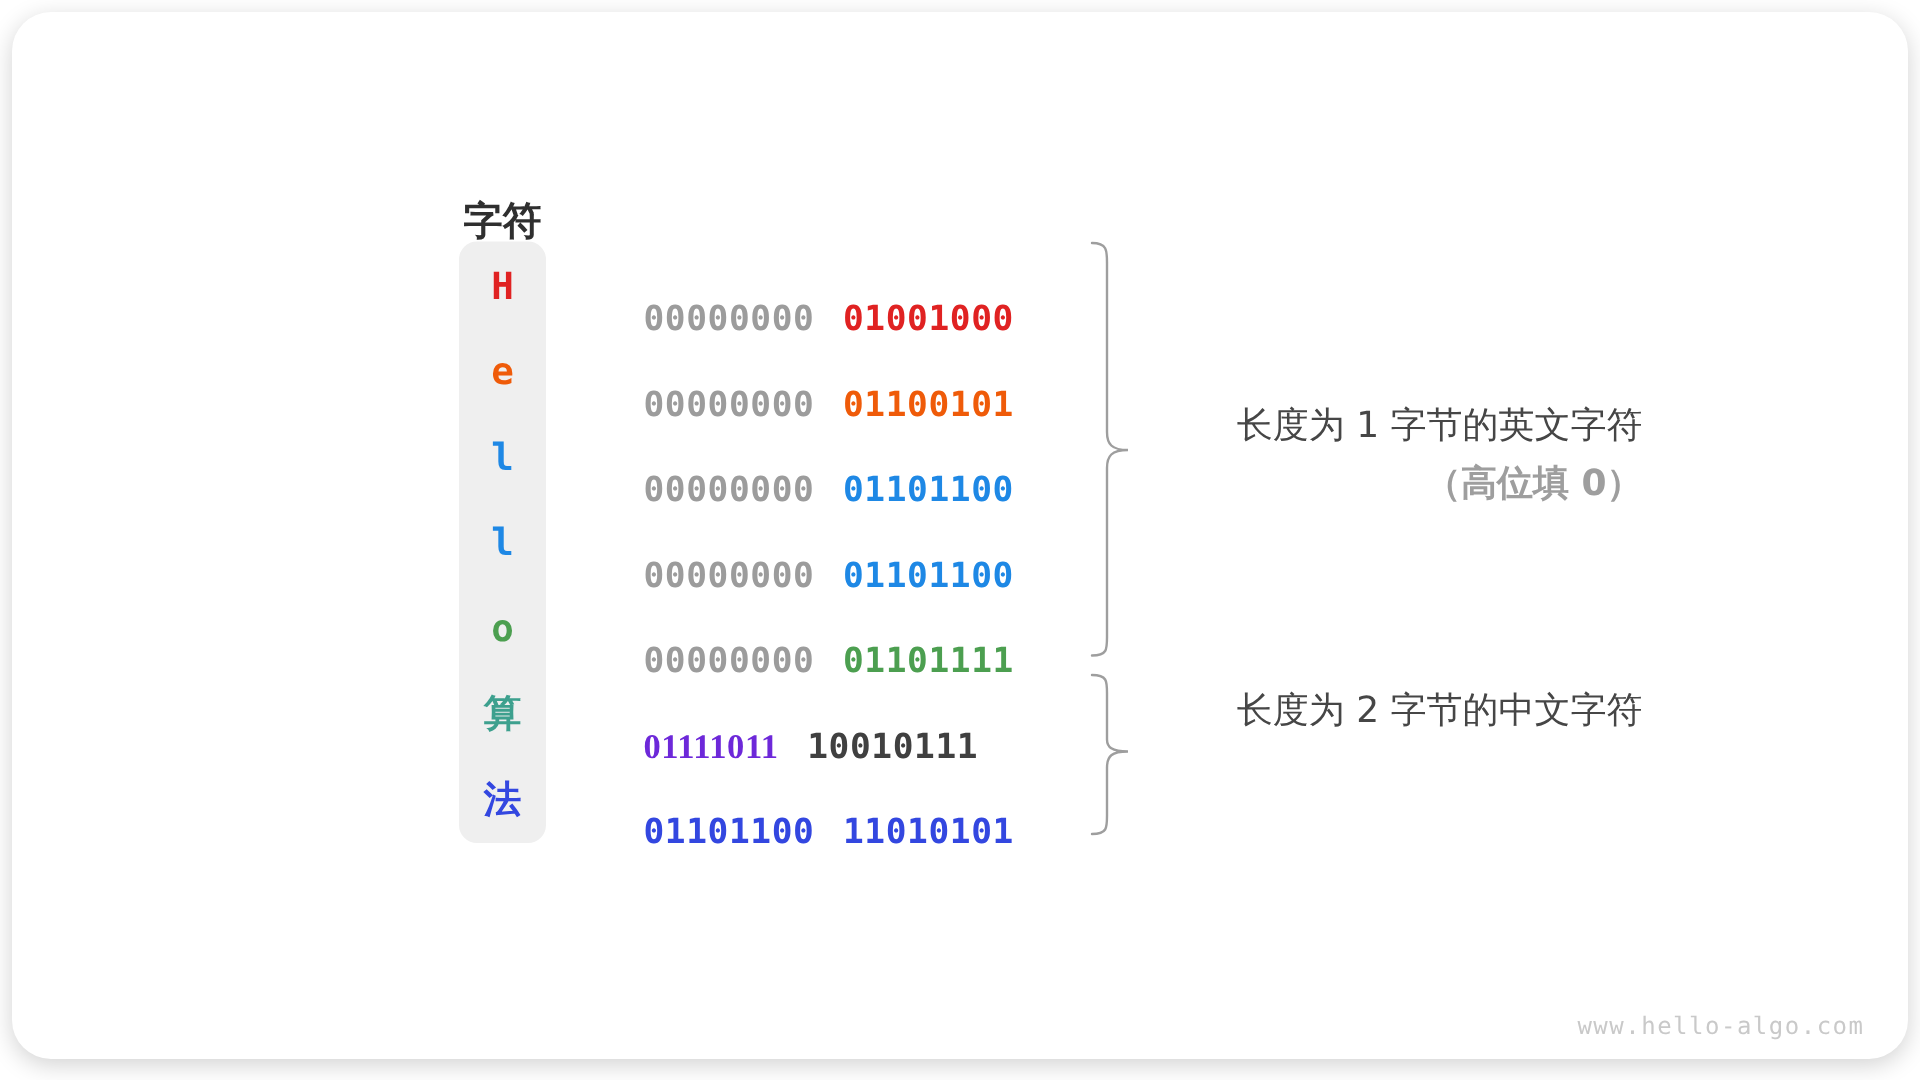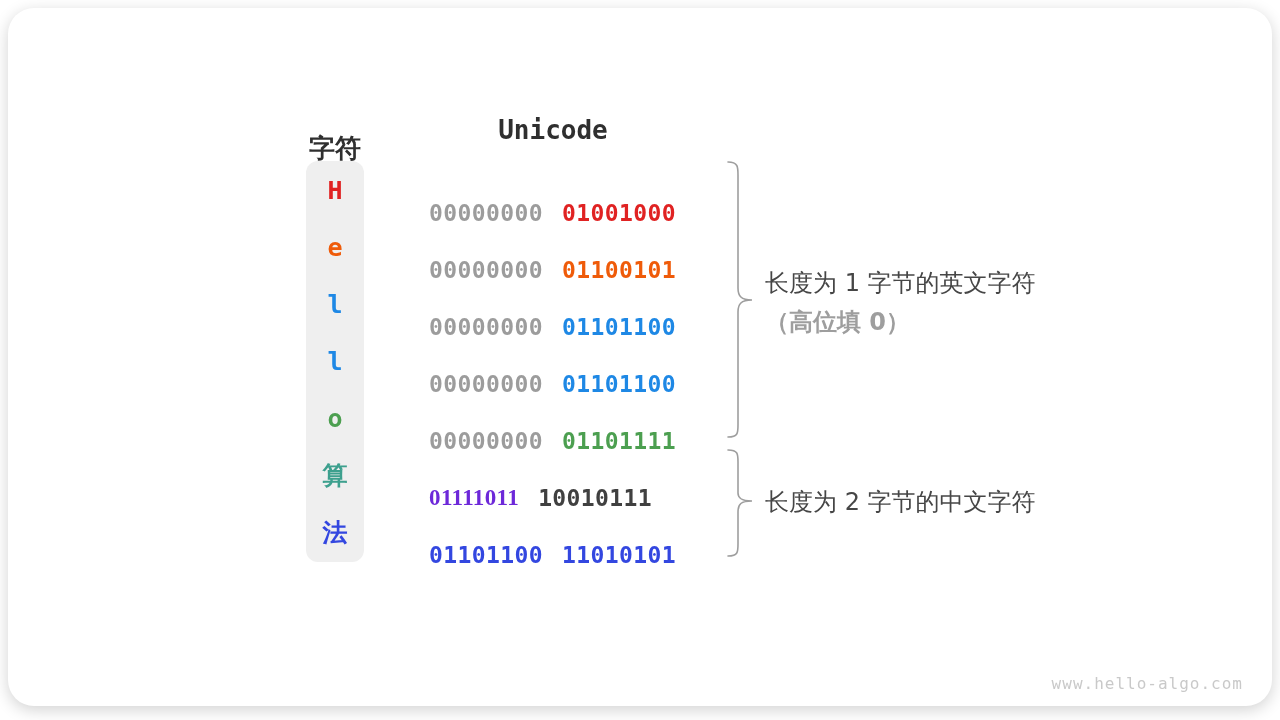--- a/index.html
+++ b/index.html
@@ -30,42 +30,41 @@
   .row{position:absolute;left:306px;height:57px;display:flex;align-items:center;}
   .r0{top:162px}.r1{top:219px}.r2{top:276px}.r3{top:333px}
   .r4{top:390px}.r5{top:447px}.r6{top:504px}
 
   .cell-char{
     width:58px;text-align:center;font-size:25px;font-weight:700;
     font-family:"DejaVu Sans Mono","Liberation Mono","DejaVu Sans",monospace;
   }
   .bits{margin-left:65px;display:flex;gap:19px;font-size:23px;font-weight:700;letter-spacing:0.4px;margin-top:44px;}
 
-  .anno{position:absolute;width:330px;text-align:left;}
+  .anno{position:absolute;width:330px;text-align:right;}
   .anno-line1{font-size:24px;color:#464646;line-height:30px;white-space:nowrap;}
   .anno-line2{font-size:24px;color:#9e9e9e;line-height:30px;margin-top:9px;font-weight:600;white-space:nowrap;}
   .anno-en{left:765px;top:268px;}
-  .anno-cn{left:765px;top:487px;}
+  .anno-cn{left:765px;top:458px;}
 
   .braces{position:absolute;left:715px;top:150px;width:50px;height:420px;}
 
   .watermark{
     position:absolute;right:37px;bottom:27px;
     font-size:16px;color:#c9c9c9;letter-spacing:1px;
   }
 </style>
 </head>
 <body>
 
 <div class="card"></div>
 
 <div class="diagram sans">
 
   <div class="hdr-char sans">字符</div>
-  <div class="hdr-unicode mono">Unicode</div>
 
   <div class="col-bg"></div>
 
   <div class="row r0">
     <span class="cell-char" style="color: rgb(224, 34, 34);">H</span>
     <span class="bits mono">
         <span style="color: rgb(156, 156, 156);">00000000</span>
         <span style="color: rgb(224, 34, 34);">01001000</span>
       </span>
   </div>

